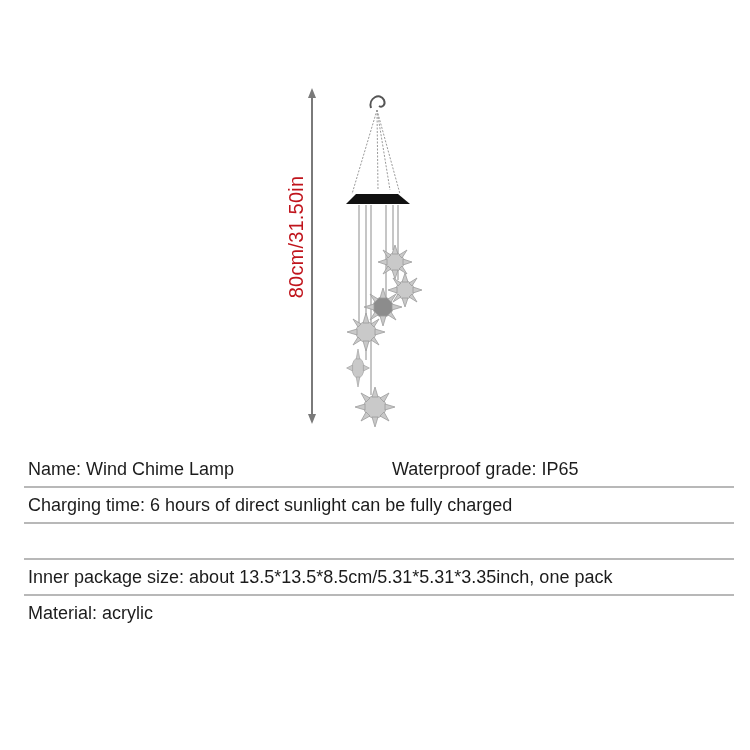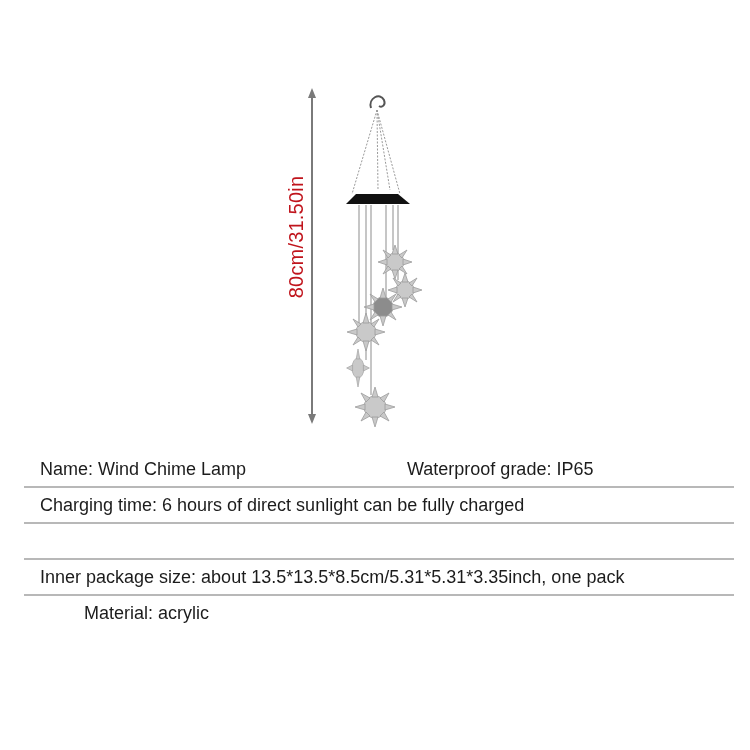--- a/index.html
+++ b/index.html
@@ -3,24 +3,24 @@
   <meta charset="utf-8">
   <style>
     html, body { margin: 0; padding: 0; background: #ffffff; }
     body { width: 750px; height: 750px; position: relative; overflow: hidden;
            font-family: "Liberation Sans", sans-serif; color: #1a1a1a; }
     .product-figure { position: absolute; left: 0; top: 0; width: 750px; height: 460px; }
     .dim-label { position: absolute; left: 296px; top: 237px; transform: translate(-50%, -50%) rotate(-90deg);
                  color: #c0141c; font-size: 20px; white-space: nowrap; letter-spacing: 0.2px; }
     .spec-table { position: absolute; left: 24px; top: 452px; width: 710px; }
     .spec-row { position: relative; height: 36px; border-bottom: 2px solid #b8b8b8; box-sizing: border-box; }
-    .spec-row.last { border-bottom: none; margin-left: 44px; }
+    .spec-row.last { border-bottom: none; }
     .cell { position: absolute; top: 0; line-height: 34px; font-size: 18px; white-space: nowrap; color: #1c1c1c; }
-    .cell.left { left: 16px; }
-    .cell.right { left: 383px; }
+    .cell.left { left: 4px; }
+    .cell.right { left: 368px; }
     .cell.small { font-size: 14.5px; }
   </style>
 </head>
 <body>
 
 <div class="product-figure">
   <svg width="750" height="460" viewBox="0 0 750 460">
 
     <g stroke="#7a7a7a" fill="#7a7a7a">
       <line x1="312" y1="94" x2="312" y2="418" stroke-width="2"></line>

